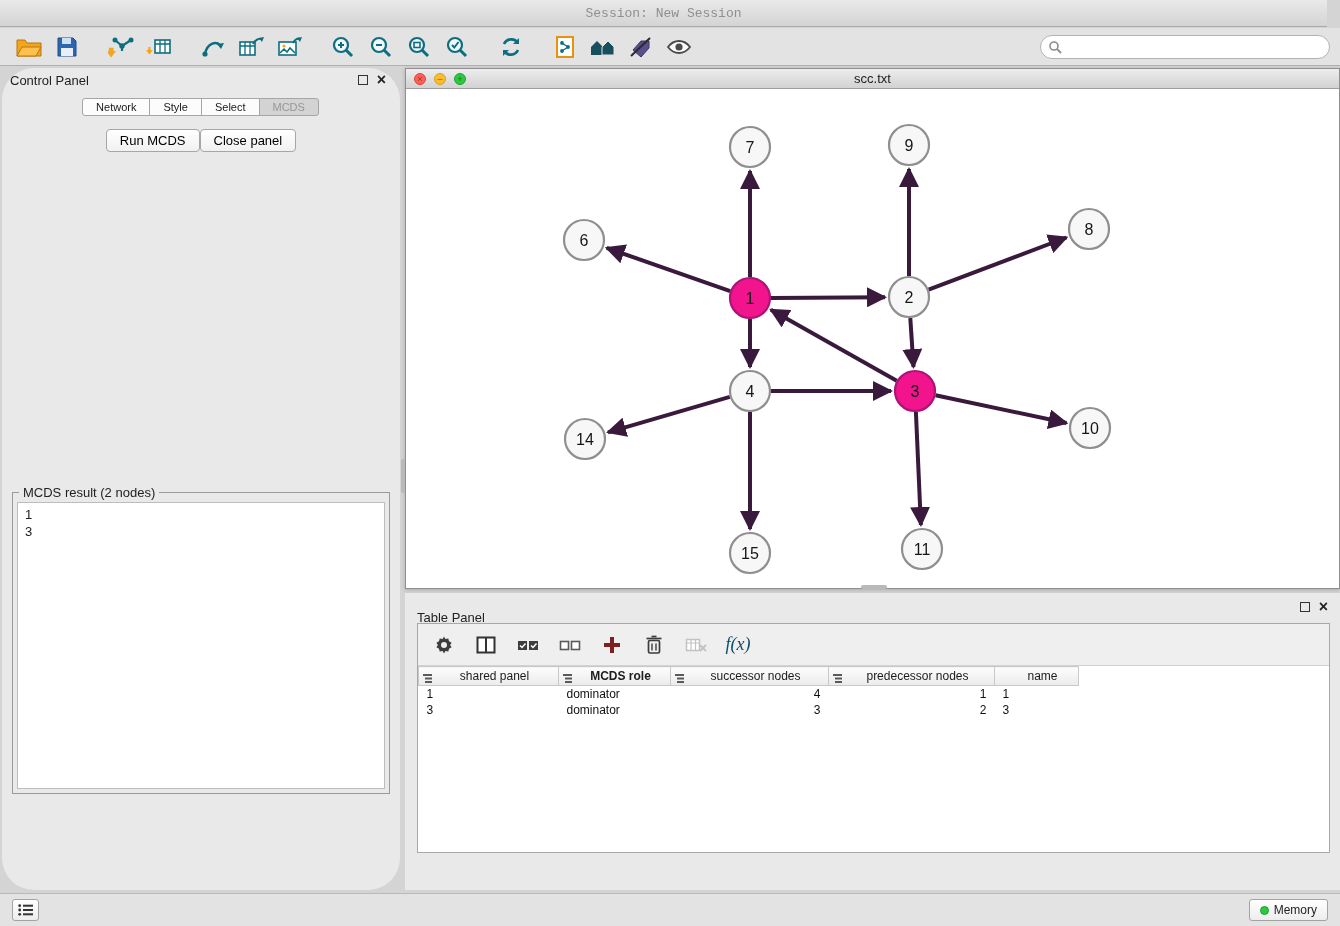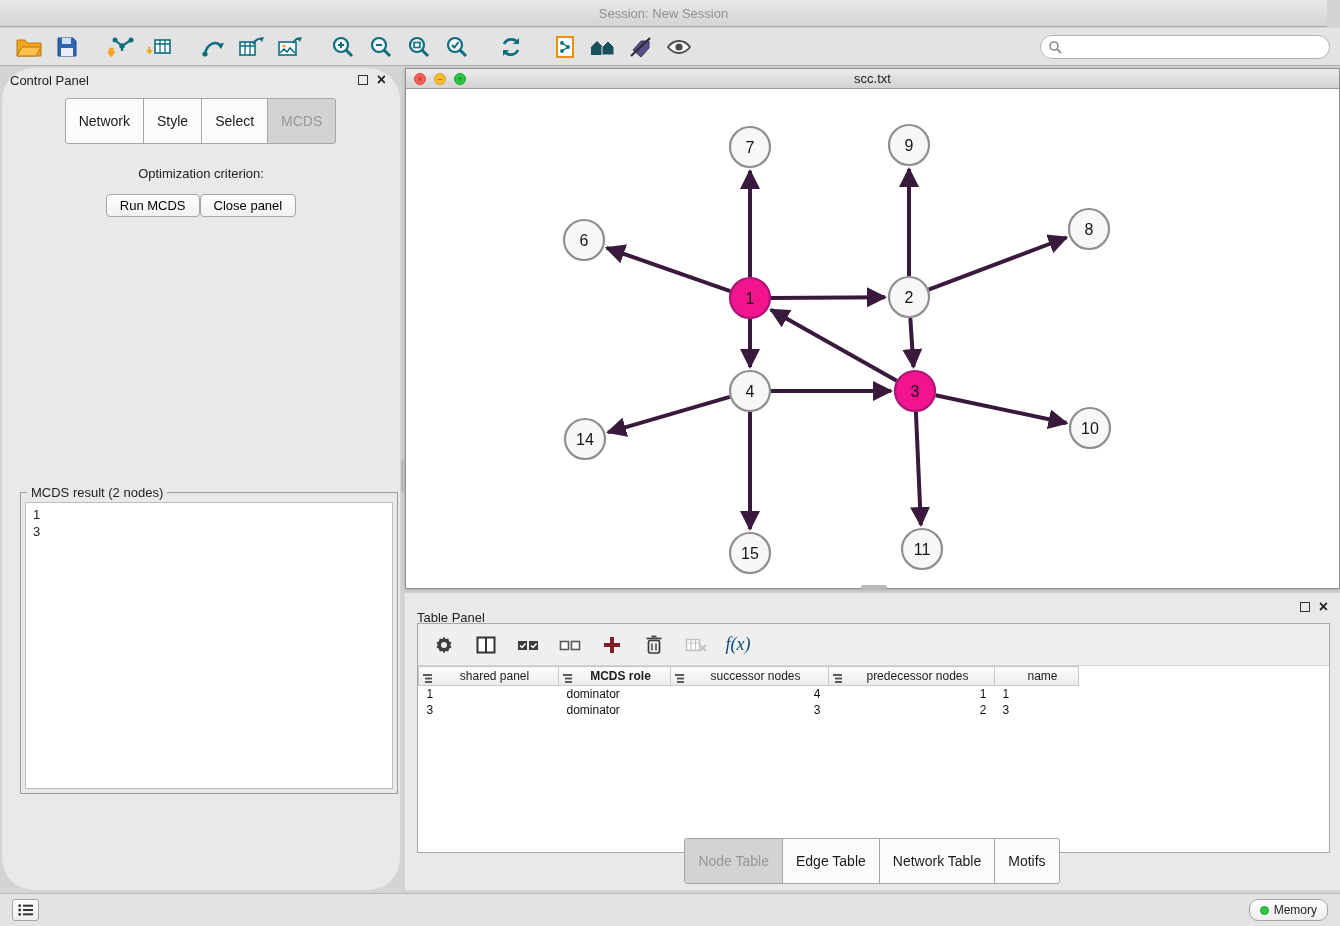--- a/index.html
+++ b/index.html
@@ -8,21 +8,21 @@
     font-family:"Liberation Sans", sans-serif;
     font-size:13px; color:#222;
     background:#d4d4d4;
     position:relative; overflow:hidden;
   }
   
   .titlebar {
     position:absolute; left:0; top:0; width:1327px; height:27px;
     background:linear-gradient(#e9e9e9,#d4d4d4);
     border-bottom:1px solid #a9a9a9;
-    text-align:center; line-height:27px; color:#8f8f8f;
+    text-align:center; line-height:27px; color:#8f8f8f;font-family:Liberation Mono, monospace;
   }
   .toolbar {
     position:absolute; left:0; top:28px; width:1340px; height:38px;
     background:#e3e3e3; border-bottom:1px solid #b0b0b0;
     display:flex; align-items:center; padding:0 10px;
   }
   .tbtn { width:38px; height:32px; display:flex; align-items:center; justify-content:center; cursor:default; }
   .g { margin-left:16px; }
   .search-wrap { margin-left:auto; position:relative; }
   .search-wrap input {
@@ -36,42 +36,42 @@
     background:#e9e9e9;
     border-radius:32px;
   }
   .cp-header { position:relative; height:26px; padding:5px 8px; }
   .panel-float { position:absolute; top:7px; width:10px; height:10px; border:1.5px solid #333; display:inline-block; }
   .panel-close { position:absolute; top:3px; font-size:16px; font-weight:bold; color:#222; line-height:18px; }
   .cp-header .panel-float { right:32px; }
   .cp-header .panel-close { right:14px; }
   .seg-tabs { display:flex; justify-content:center; margin-top:4px; }
   .seg-tab {
-    border:1px solid #a6a6a6; background:#fcfcfc; padding:14px 13px;
-    margin-left:-1px; font-size:14px; color:#1a1a1a; cursor:default;
+    border:1px solid #a6a6a6; background:#fcfcfc; padding:2px 13px;
+    margin-left:-1px; font-size:11px; color:#1a1a1a; cursor:default;
   }
   .seg-tab:first-child { border-radius:3px 0 0 3px; }
   .seg-tab:last-child { border-radius:0 3px 3px 0; }
   .seg-tab.active { background:#d3d3d3; color:#979797; }
   .opt-label { text-align:center; margin-top:22px; }
   .dropdown {
     width:312px; height:23px; margin:9px auto 0; background:#fff;
     border:1px solid #ababab; border-radius:4px; position:relative;
     line-height:21px; padding-left:9px; box-shadow:0 1px 1px rgba(0,0,0,.08);
   }
   .dd-arrows { position:absolute; right:6px; top:3px; display:flex; flex-direction:column; gap:2px; }
   .dd-arrows b { width:0; height:0; border-left:4px solid transparent; border-right:4px solid transparent; }
   .dd-up { border-bottom:5px solid #6d6d6d; }
   .dd-down { border-top:5px solid #6d6d6d; }
   .cp-buttons { display:flex; justify-content:center; margin-top:13px; }
   .btn {
     background:linear-gradient(#ffffff,#f1f1f1); border:1px solid #a6a6a6;
     border-radius:4px; padding:3px 13px; font-size:13px; cursor:default;
   }
-  .result-group { position:absolute; left:18px; top:424px; width:378px; height:302px; border:1px solid #9a9a9a; }
+  .result-group { position:absolute; left:10px; top:424px; width:378px; height:302px; border:1px solid #9a9a9a; }
   .result-legend { position:absolute; top:-8px; left:6px; background:#e9e9e9; padding:0 4px; font-size:13px; }
   .result-list {
     position:absolute; left:4px; top:9px; right:4px; bottom:4px;
     background:#fff; border:1px solid #bdbdbd; padding:3px 7px; line-height:17px; overflow:hidden;
   }
   
   .net-window {
     position:absolute; left:405px; top:68px; width:935px; height:521px;
     background:#fff; border:1px solid #8f8f8f; box-shadow:0 1px 4px rgba(0,0,0,.2);
   }
@@ -107,21 +107,21 @@
   .tp-tabs { position:absolute; left:0; right:0; bottom:6px; display:flex; justify-content:center; }
   
   .statusbar { position:absolute; left:0; top:893px; width:1340px; height:33px; background:#e3e3e3; border-top:1px solid #b9b9b9; }
   .list-btn {
     position:absolute; left:12px; top:5px; width:27px; height:22px;
     border:1px solid #a3a3a3; border-radius:3px; background:linear-gradient(#fff,#ededed);
     display:flex; align-items:center; justify-content:center; cursor:default;
   }
   .memory-btn {
     position:absolute; right:12px; top:5px; height:22px;
-    border:1px solid #a3a3a3; border-radius:9px; background:linear-gradient(#fff,#ededed);
+    border:1px solid #a3a3a3; border-radius:3px; background:linear-gradient(#fff,#ededed);
     display:flex; align-items:center; gap:5px; padding:0 10px; font-size:12px; cursor:default;
   }
   .memory-dot { width:9px; height:9px; border-radius:50%; background:#2bc840; border:1px solid #1e9e33; }
 </style>
 </head>
 <body>
 
 <div class="titlebar">
   <span>Session: New Session</span>
 </div>
@@ -259,21 +259,20 @@
     <span>Control Panel</span>
     <span class="panel-float"></span>
     <span class="panel-close">×</span>
   </div>
   <div class="seg-tabs">
     <div class="seg-tab">Network</div>
     <div class="seg-tab">Style</div>
     <div class="seg-tab">Select</div>
     <div class="seg-tab active">MCDS</div>
   </div>
-  <div class="opt-label">Optimization criterion:</div>
   <div class="cp-buttons">
     <button class="btn">Run MCDS</button>
     <button class="btn">Close panel</button>
   </div>
   <div class="result-group">
     <span class="result-legend">MCDS result (2 nodes)</span>
     <div class="result-list">
         <div>1</div>
         <div>3</div>
       </div>
@@ -431,26 +430,20 @@
           <tr>
             <td style="text-align: left;">3</td>
             <td style="text-align: left;">dominator</td>
             <td style="text-align: right;">3</td>
             <td style="text-align: right;">2</td>
             <td style="text-align: left;">3</td>
           </tr>
         </tbody>
     </table>
   </div>
-  <div class="tp-tabs">
-    <div class="seg-tab active">Node Table</div>
-    <div class="seg-tab">Edge Table</div>
-    <div class="seg-tab">Network Table</div>
-    <div class="seg-tab">Motifs</div>
-  </div>
 </div>
 
 <div class="statusbar">
   <span class="list-btn">
     <svg width="15" height="12" viewBox="0 0 15 12">
         <circle cx="1.7" cy="1.7" r="1.4" fill="#333"></circle>
         <rect x="5" y="0.7" width="10" height="2" fill="#333"></rect>
         <circle cx="1.7" cy="6" r="1.4" fill="#333"></circle>
         <rect x="5" y="5" width="10" height="2" fill="#333"></rect>
         <circle cx="1.7" cy="10.3" r="1.4" fill="#333"></circle>

